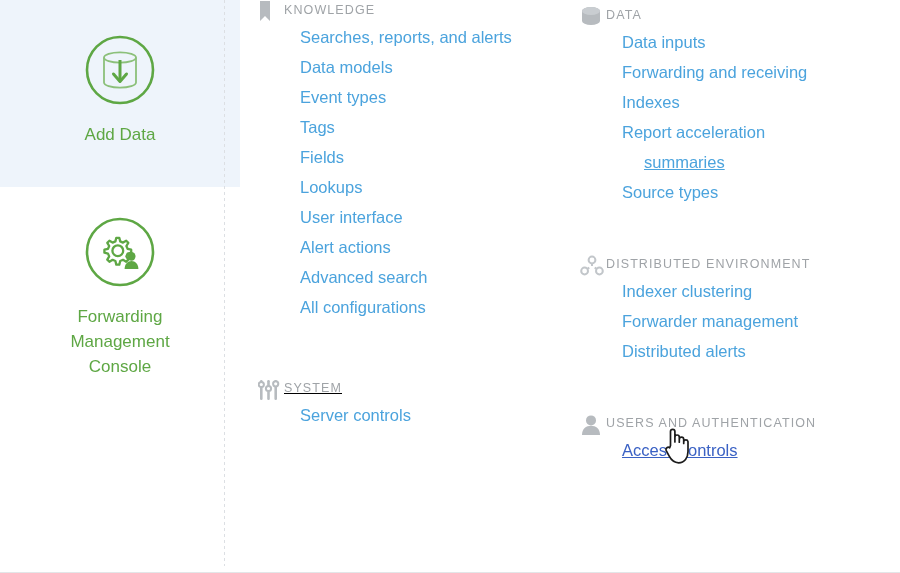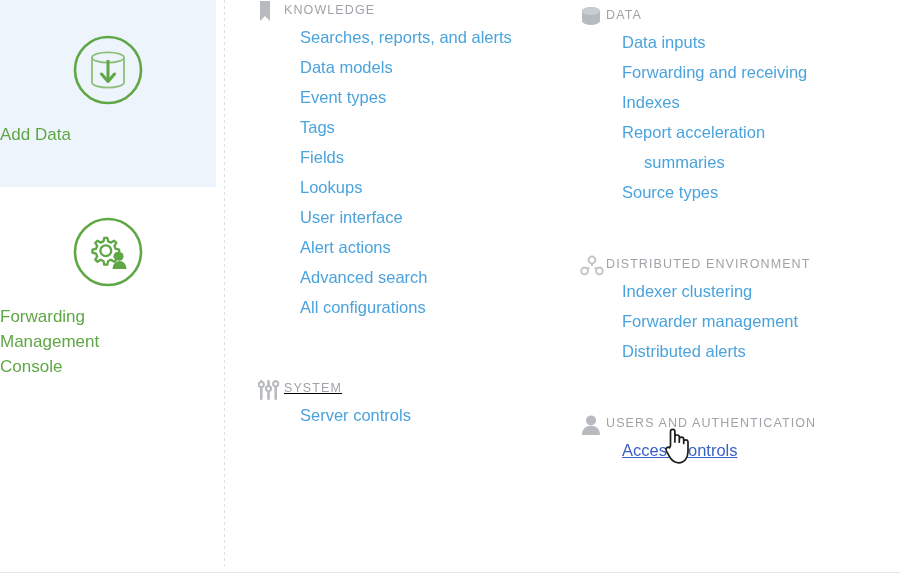--- a/index.html
+++ b/index.html
@@ -27,22 +27,22 @@
     position: absolute;
     left: 0;
     top: 0;
     width: 224px;
     height: 566px;
     background: #ffffff;
   }
   .side-tile {
     position: absolute;
     left: 0;
-    width: 216px;
-    text-align: left;
+    width: 240px;
+    text-align: center;
     box-sizing: border-box;
   }
   #tile-add-data {
     top: 0;
     height: 187px;
     background: #eef4fb;
     padding-top: 30px;
   }
   #tile-dmc {
     top: 187px;
@@ -135,20 +135,21 @@
     white-space: nowrap;
   }
   .link-item.wrapped {
     white-space: normal;
     display: block;
     text-indent: 0;
   }
   .link-item .cont {
     display: block;
     padding-left: 22px;
+    text-decoration: underline;
   }
   .link-item.hovered {
     color: #3a61c4;
     text-decoration: underline;
   }
 
   
   #cursor {
     position: absolute;
     left: 662px;

